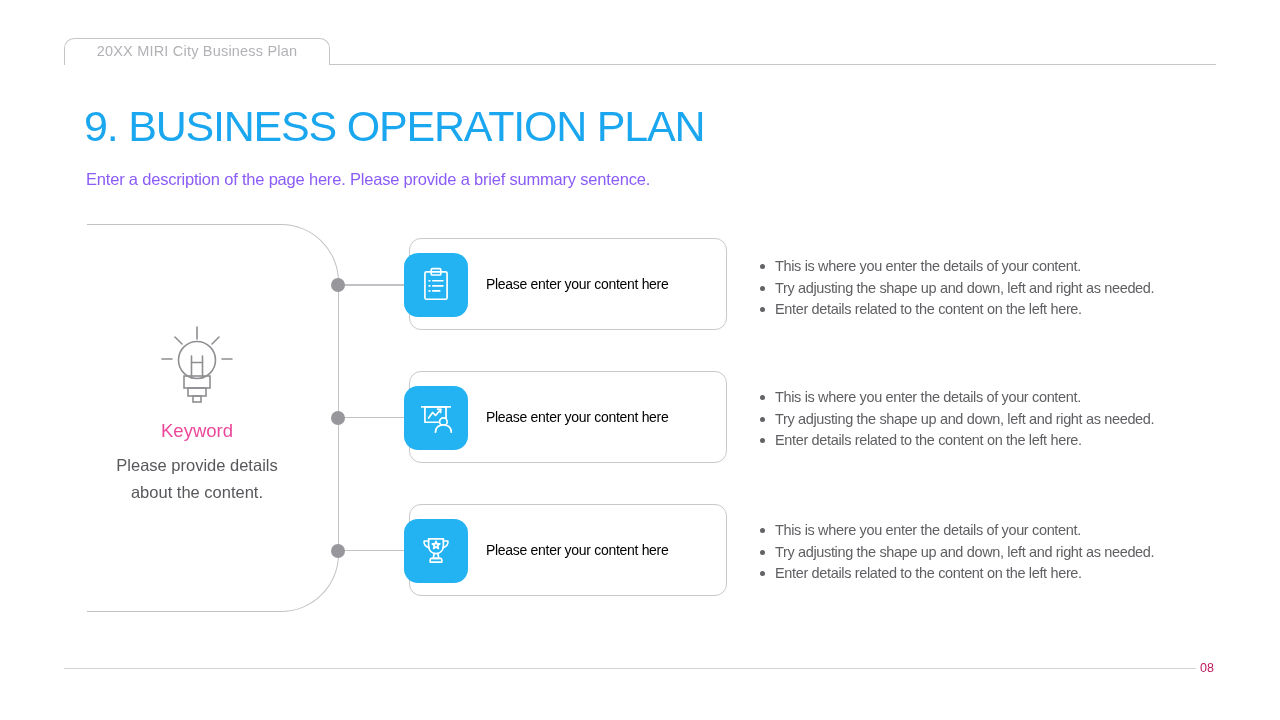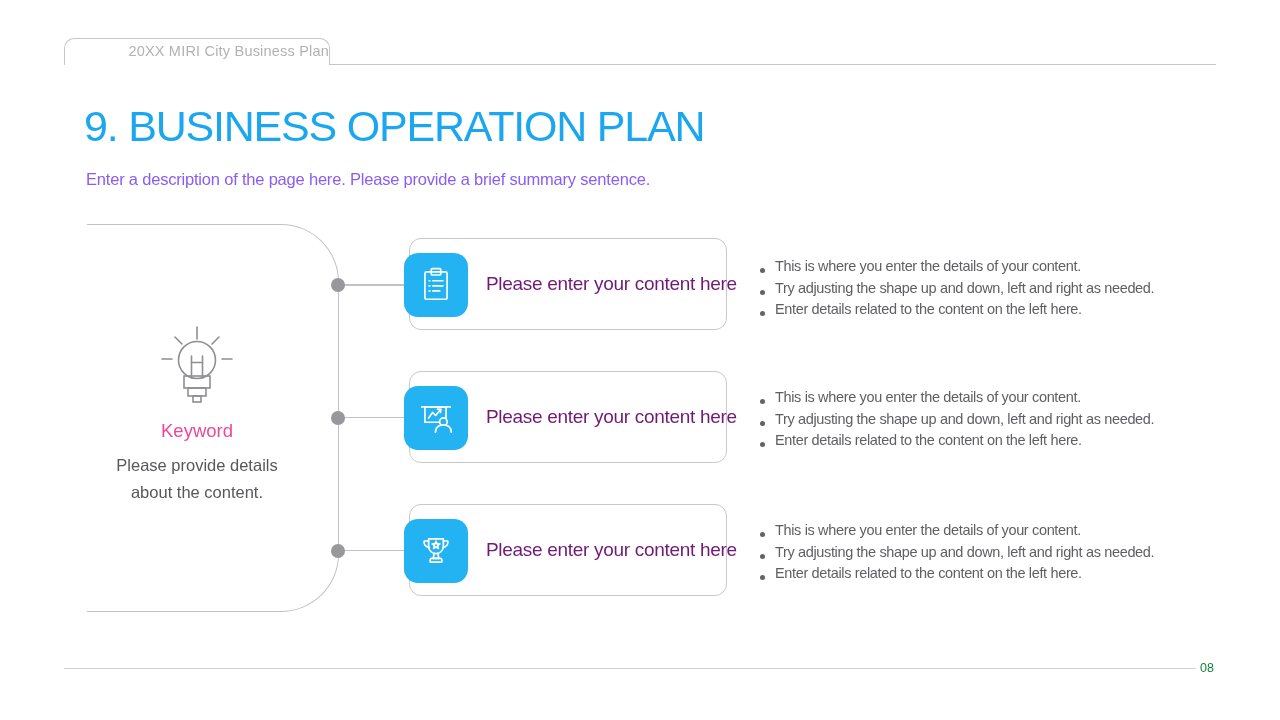--- a/index.html
+++ b/index.html
@@ -2,21 +2,21 @@
 <html><head>
 <meta charset="utf-8">
 <style>
   html,body{margin:0;padding:0;background:#ffffff;}
   .slide{position:relative;width:1280px;height:720px;background:#ffffff;overflow:hidden;
          font-family:"Liberation Sans", sans-serif;}
 
   
   .tab{position:absolute;left:64px;top:38px;width:266px;height:27px;
        border:1.2px solid #c6c6ca;border-bottom:none;border-radius:10px 10px 0 0;
-       box-sizing:border-box;text-align:right;line-height:25px;
+       box-sizing:border-box;text-align:center;line-height:25px;
        font-size:14.5px;color:#b2b2b6;letter-spacing:.2px;background:#fff;}
   .top-rule{position:absolute;left:330px;top:63.8px;width:886px;height:1.2px;background:#c6c6ca;}
 
   
   .title{position:absolute;left:84px;top:102px;font-size:43px;font-weight:500;
          letter-spacing:-1.2px;color:#1ba7ef;white-space:nowrap;}
   .subtitle{position:absolute;left:86px;top:170px;font-size:16.5px;letter-spacing:-0.2px;
             color:#8b5cf6;white-space:nowrap;}
 
   
@@ -27,35 +27,35 @@
 
   .bulb-wrap{position:absolute;left:155px;top:320px;width:84px;height:84px;}
   .kw-title{position:absolute;left:112px;top:420px;width:170px;text-align:center;
             font-size:18.5px;font-weight:500;color:#ec4899;}
   .kw-desc{position:absolute;left:107px;top:452px;width:180px;text-align:center;
            font-size:16.5px;line-height:27px;color:#58585c;}
 
   
   .card{position:absolute;left:409px;width:318px;height:92px;box-sizing:border-box;
         background:#fff;border:1.2px solid #c9c9cd;border-radius:12px;z-index:2;}
-  .card-label{display:block;padding-left:76px;line-height:90px;font-size:19px;
-              letter-spacing:-0.3px;color:#701a75;white-space:nowrap;}
+  .card-label{display:block;padding-left:76px;line-height:90px;font-size:14px;
+              letter-spacing:-0.3px;color:#000000;white-space:nowrap;}
   .icon-tile{position:absolute;left:404px;width:64px;height:64px;border-radius:14px;
              background:#23b3f2;z-index:4;display:flex;align-items:center;justify-content:center;}
 
   
   .bullets{position:absolute;left:760px;width:440px;margin:0;padding:0;list-style:none;}
-  .bullets li{display:flex;align-items:center;line-height:21.5px;font-size:14.5px;
+  .bullets li{display:flex;align-items:flex-start;line-height:21.5px;font-size:14.5px;
               letter-spacing:-0.35px;color:#5f5f63;white-space:nowrap;}
   .bullets li .b-dot{flex:0 0 auto;width:5px;height:5px;border-radius:50%;background:#636367;
                      margin:8px 10px 0 0;}
 
   
   .bottom-rule{position:absolute;left:64px;top:668px;width:1132px;height:1.2px;background:#d2d2d6;}
-  .page-num{position:absolute;left:1200px;top:661px;font-size:12.5px;color:#15803d;}
+  .page-num{position:absolute;left:1200px;top:661px;font-size:12.5px;color:#be185d;}
 </style>
 </head>
 <body>
 
 <div class="slide">
 
   <div class="tab">
     <span>20XX MIRI City Business Plan</span>
   </div>
   <div class="top-rule"></div>

